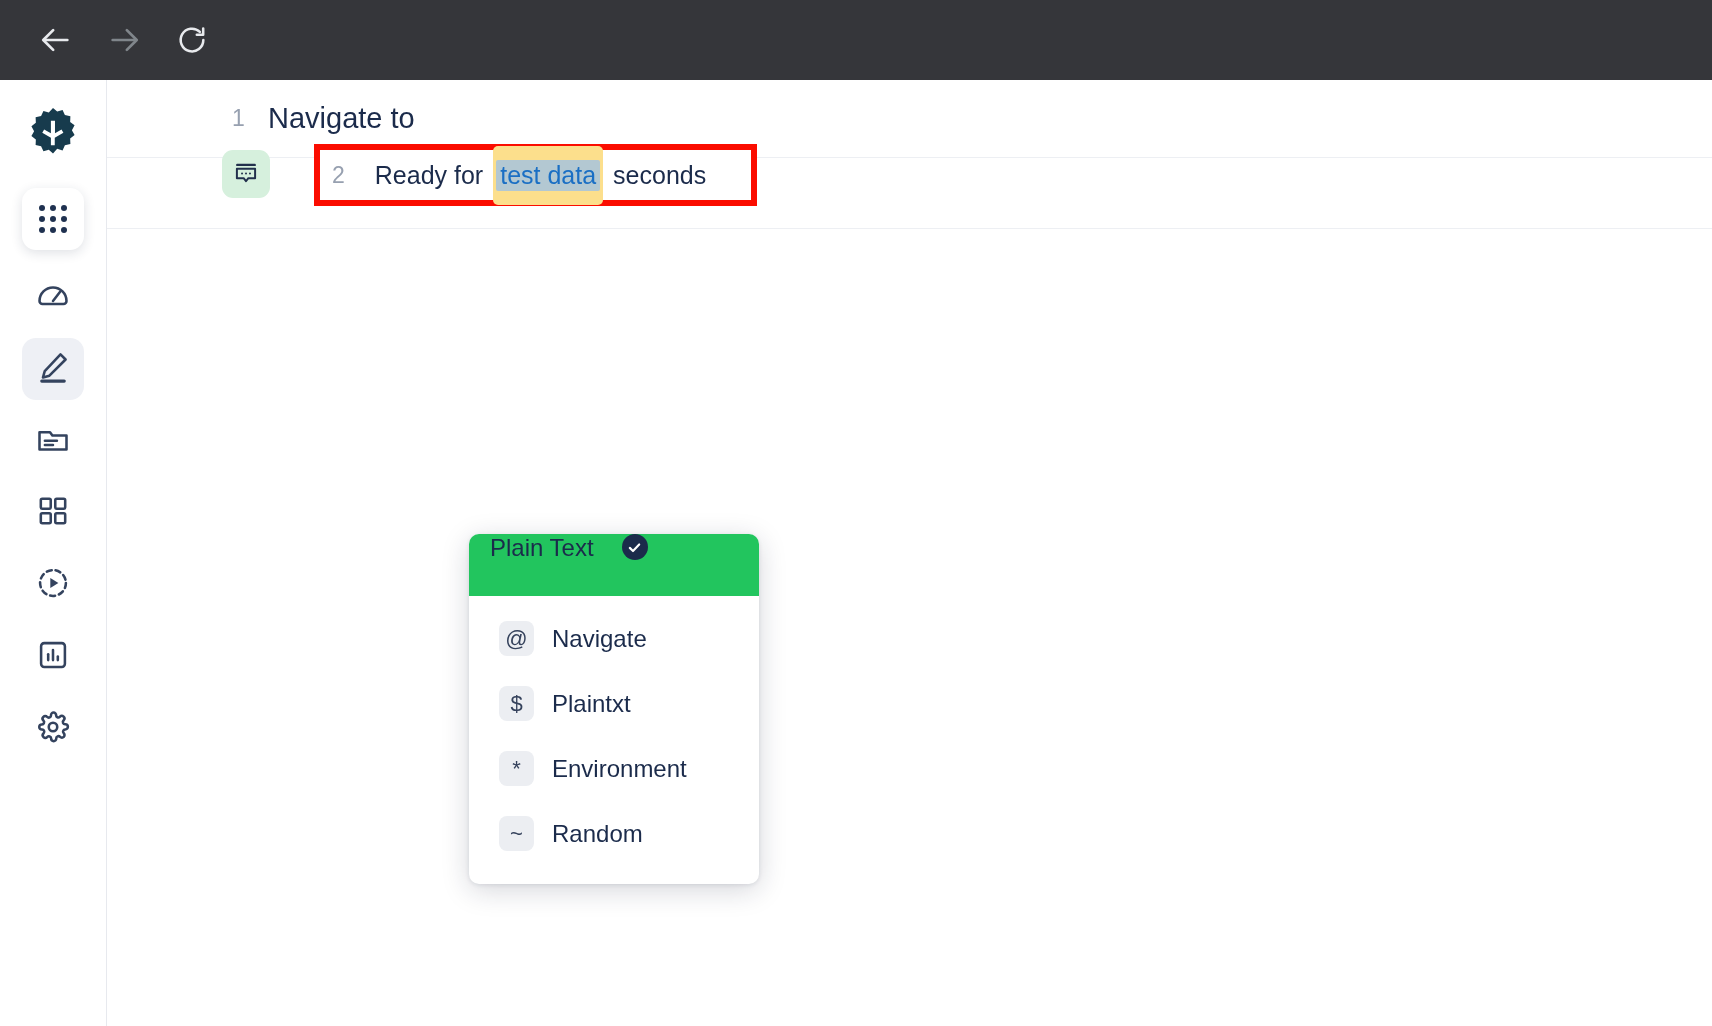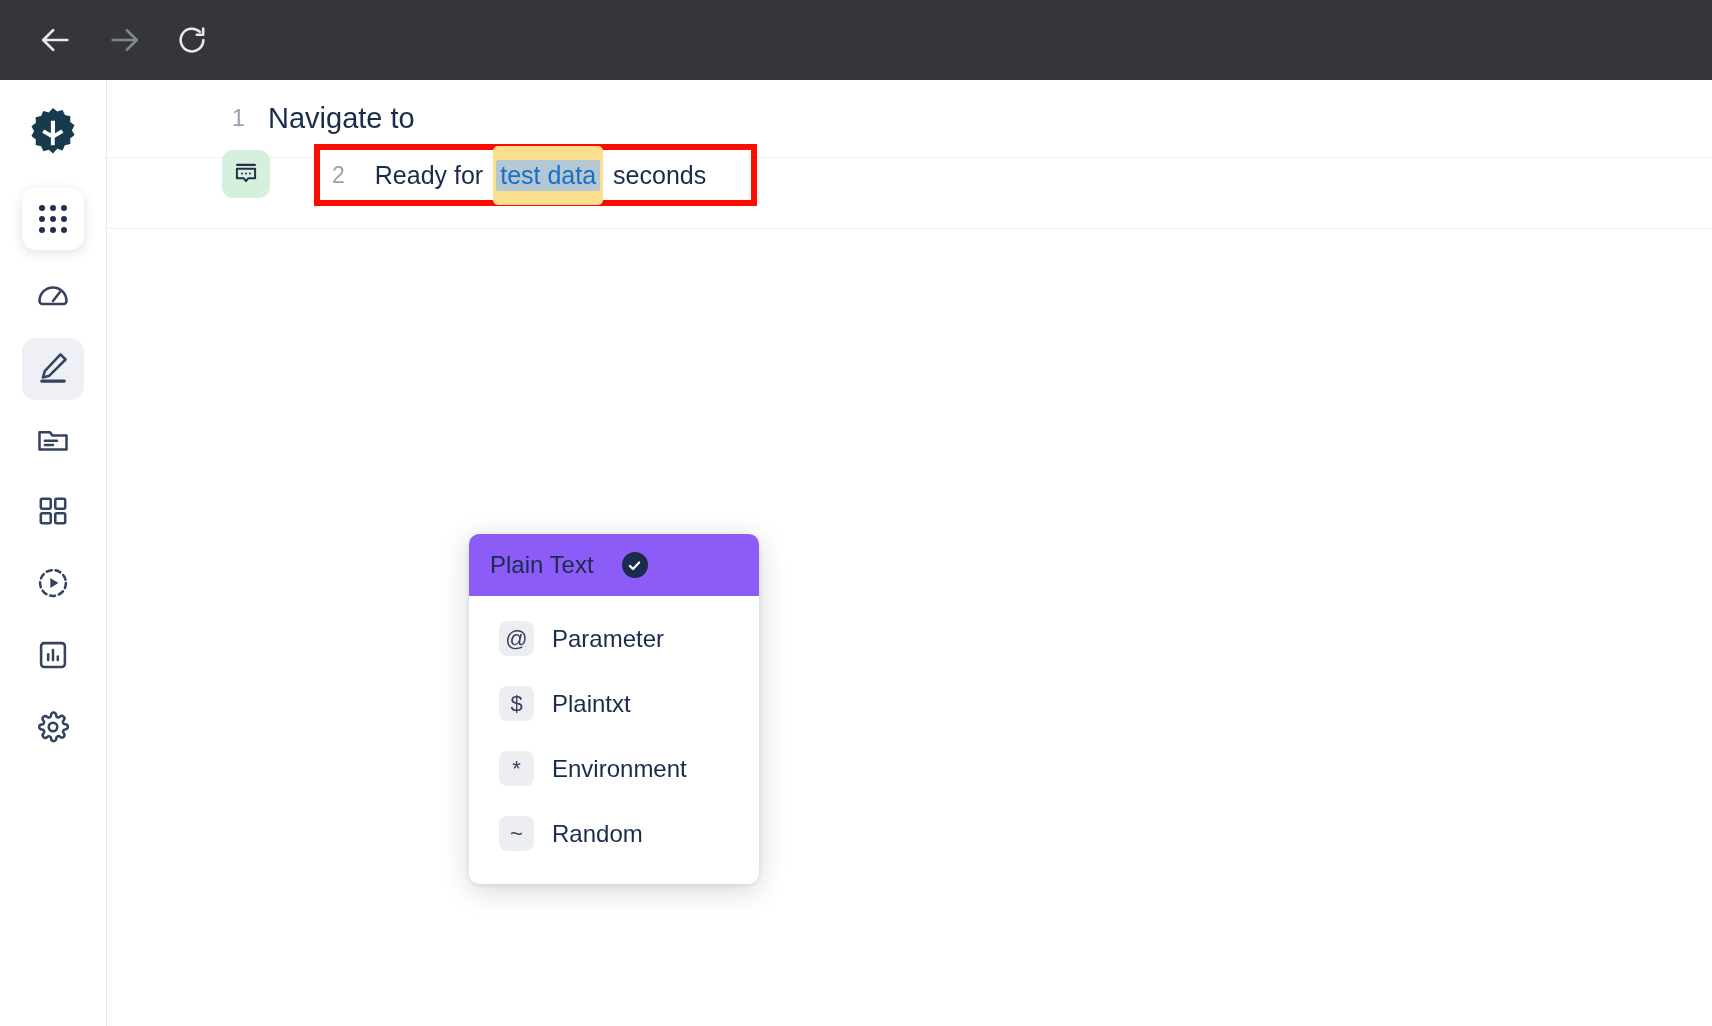--- a/index.html
+++ b/index.html
@@ -384,24 +384,23 @@
     top: 454px;
     width: 290px;
     background: #ffffff;
     border-radius: 10px;
     box-shadow: 0 6px 28px rgba(20,30,55,0.18), 0 1px 4px rgba(20,30,55,0.10);
     overflow: hidden;
     z-index: 30;
     padding-bottom: 18px;
   }
   .dd-header {
-    background: #8b5cf6;
+    background: #22c55e;
     height: 62px;
     display: flex;
-    align-items: center;
     padding-left: 21px;
     gap: 28px;
   }
   .dd-header-label {
     font-size: 24px;
     color: #1b2b4b;
   }
   .check-badge {
     width: 26px; height: 26px;
     border-radius: 50%;
@@ -602,21 +601,21 @@
             <span class="check-badge">
               <svg width="15" height="15" viewBox="0 0 24 24" fill="none" stroke="#ffffff" stroke-width="3.4" stroke-linecap="round" stroke-linejoin="round">
                 <polyline points="4.5,12.6 9.6,17.6 19.5,7.2"></polyline>
               </svg>
             </span>
           </div>
 
           <div class="dd-list">
             <div class="dd-item">
               <span class="dd-icon">@</span>
-              <span class="dd-label">Parameter</span>
+              <span class="dd-label">Navigate</span>
             </div>
             <div class="dd-item">
               <span class="dd-icon">$</span>
               <span class="dd-label">Plaintxt</span>
             </div>
             <div class="dd-item">
               <span class="dd-icon">*</span>
               <span class="dd-label">Environment</span>
             </div>
             <div class="dd-item">

